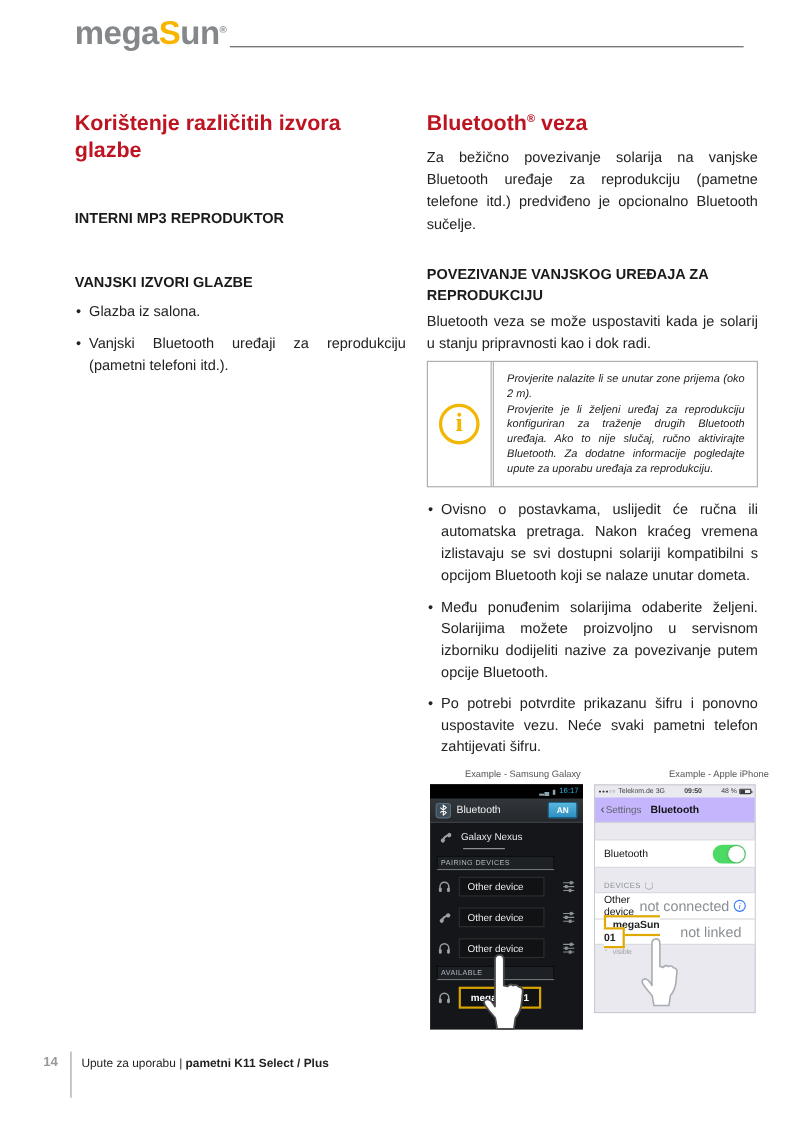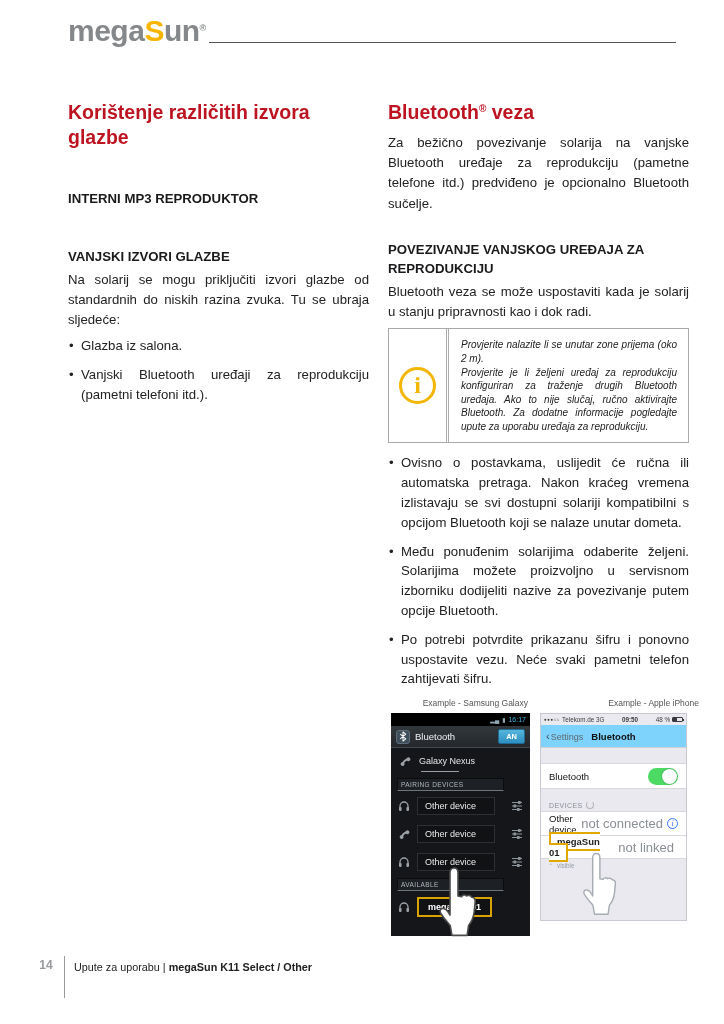--- a/index.html
+++ b/index.html
@@ -74,21 +74,21 @@
   .phone-ip { position:absolute; left:152px; top:15px; width:147px; height:208px; background:#e9e9ef;
               border:1px solid #c7cad0; overflow:visible; }
   .ip-status { height:11px; display:flex; align-items:center; font-size:6.3px; color:#3a3a3c; padding:0 3px; gap:2px; }
   .ip-dots { font-size:4.5px; letter-spacing:.5px; }
   .ip-carrier { white-space:nowrap; }
   .ip-time { flex:1; text-align:center; font-weight:bold; }
   .ip-batt-label { white-space:nowrap; }
   .ip-batt { width:11px; height:5px; border:1px solid #3a3a3c; border-radius:1px;
              background:linear-gradient(to right,#3a3a3c 45%, transparent 45%); position:relative; }
   .ip-batt::after { content:""; position:absolute; right:-2px; top:1px; width:1px; height:2px; background:#3a3a3c; }
-  .ip-nav { height:23px; background:#7dd3fc; border-bottom:1px solid #cfd1d5; position:relative;
+  .ip-nav { height:23px; background:#c4b5fd; border-bottom:1px solid #cfd1d5; position:relative;
             display:flex; align-items:center; }
   .ip-back { font-size:9px; color:#61666d; padding-left:5px; }
   .ip-back .chev { font-size:11px; color:#46494e; margin-right:1px; }
   .ip-nav-title { position:absolute; left:0; right:0; text-align:center; font-size:9.5px; font-weight:bold; color:#111; }
   .ip-gap { height:15px; }
   .ip-gap-label { height:22px; display:flex; align-items:flex-end; gap:3px; padding:0 0 2px 8px;
                   font-size:7px; color:#8a8f94; letter-spacing:.4px; }
   .ip-spinner { width:8px; height:8px; border:1px solid #b0b4ba; border-top-color:transparent; border-radius:50%; }
   .ip-row { background:#fff; border-top:1px solid #d8d8dc; display:flex; align-items:center; padding:0 8px; }
   .ip-row.bb { border-bottom:1px solid #d8d8dc; }
@@ -125,21 +125,20 @@
   <div class="logo"><span>mega</span><span class="logo-s">S</span><span>un</span><sup>®</sup></div>
   <div class="header-rule"></div>
 </div>
 
 <div class="col col-left">
   <h1 class="red">Korištenje različitih izvora glazbe</h1>
   <div class="gap30"></div>
   <h3 class="sub">INTERNI MP3 REPRODUKTOR</h3>
   <div class="gap36"></div>
   <h3 class="sub">VANJSKI IZVORI GLAZBE</h3>
-  <p class="body">Na solarij se mogu priključiti izvori glazbe od standardnih do niskih razina zvuka. Tu se ubraja sljedeće:</p>
   <ul class="dots">
     <li>Glazba iz salona.</li>
     <li>Vanjski Bluetooth uređaji za reprodukciju (pametni telefoni itd.).</li>
   </ul>
 </div>
 
 <div class="col col-right">
   <h1 class="red"><span>Bluetooth</span><sup>®</sup><span> veza</span></h1>
   <p class="body mb12">Za bežično povezivanje solarija na vanjske Bluetooth uređaje za reprodukciju (pametne telefone itd.) predviđeno je opcionalno Bluetooth sučelje.</p>
   <div style="height:14px"></div>
@@ -307,14 +306,14 @@
       <svg class="hand hand-ip" width="36" height="70" viewBox="0 0 40 76">
         <path d="M17 3 c2.6 0 4 1.9 4 4.6 V31 l3.6 0.8 c0.8 -2 3.5 -2.4 5 -0.8 c1.5 -1.2 4.2 -0.6 5 1.2 c2.2 0.2 3.8 1.9 3.6 4.5 l-1 10 c-0.6 6 -3 10.6 -5.6 13.7 l-1.5 10 H15 l-1.8 -10 c-3 -3.6 -7.4 -8.3 -9.6 -12.4 c-1.4 -2.6 0.4 -4.9 3 -4.5 c1.8 0.3 3.4 1.7 4.4 3.3 l2 3.3 V7.6 C13 4.9 14.5 3 17 3 Z" fill="#ffffff" stroke="#a8adb3" stroke-width="1.6" stroke-linejoin="round"></path>
       </svg>
     </div>
   </div>
 </div>
 
 <div class="footer">
   <span class="page-num">14</span>
   <span class="footer-divider"></span>
-  <span class="footer-text"><span>Upute za uporabu</span><span> | </span><span class="bold">megaSun K11 Select / Other</span></span>
+  <span class="footer-text"><span>Upute za uporabu</span><span> | </span><span class="bold">pametni K11 Select / Plus</span></span>
 </div>
 
 </body></html>

